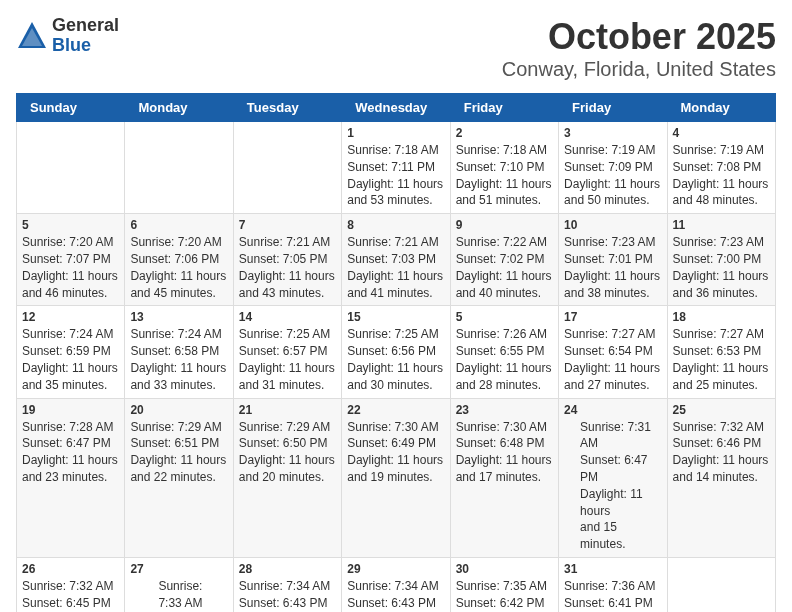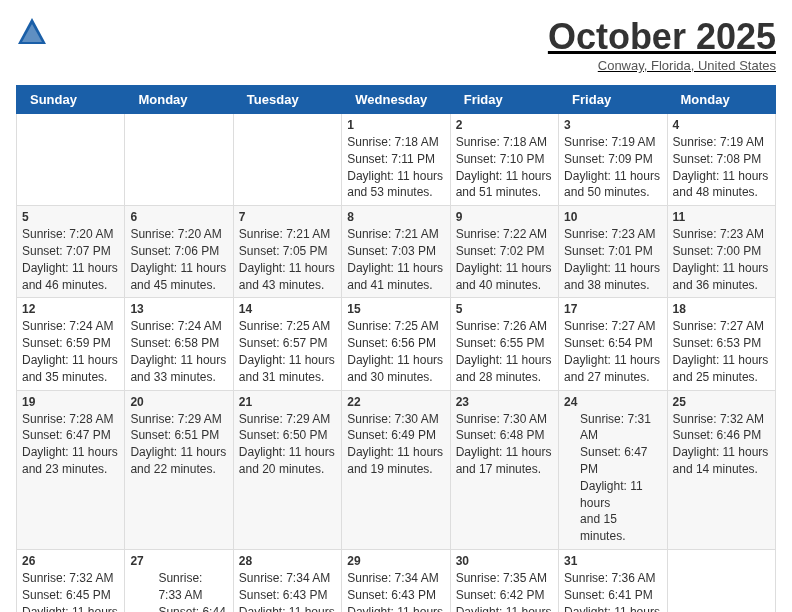--- a/index.html
+++ b/index.html
@@ -35,29 +35,28 @@
       font-size: 18px;
       font-weight: bold;
       color: #1a5fa8;
     }
     .logo-icon {
       width: 32px;
       height: 32px;
     }
     .title-block {
       text-align: right;
-      text-decoration: underline;
     }
     .month-title {
       font-size: 36px;
       font-weight: bold;
       color: #333;
     }
     .location {
-      font-size: 13px;
+      font-size: 20px;
       color: #555;
     }
     .calendar {
       width: 100%;
       border-collapse: collapse;
       border: 1px solid #ccc;
     }
     .calendar th {
       background-color: #1a5fa8;
       color: #fff;
@@ -95,20 +94,24 @@
   </style>
 </head>
 <body>
 
 <div class="header">
   <div class="logo">
     <svg class="logo-icon" viewBox="0 0 32 32" xmlns="http://www.w3.org/2000/svg">
       <polygon points="16,2 30,28 2,28" fill="#1a5fa8"></polygon>
       <polygon points="16,8 26,26 6,26" fill="#fff" opacity="0.3"></polygon>
     </svg>
+    <div class="logo-text">
+      <span class="logo-general">General</span>
+      <span class="logo-blue">Blue</span>
+    </div>
   </div>
   <div class="title-block">
     <div class="month-title">October 2025</div>
     <div class="location">Conway, Florida, United States</div>
   </div>
 </div>
 
 <table class="calendar">
   <thead>
     <tr>

